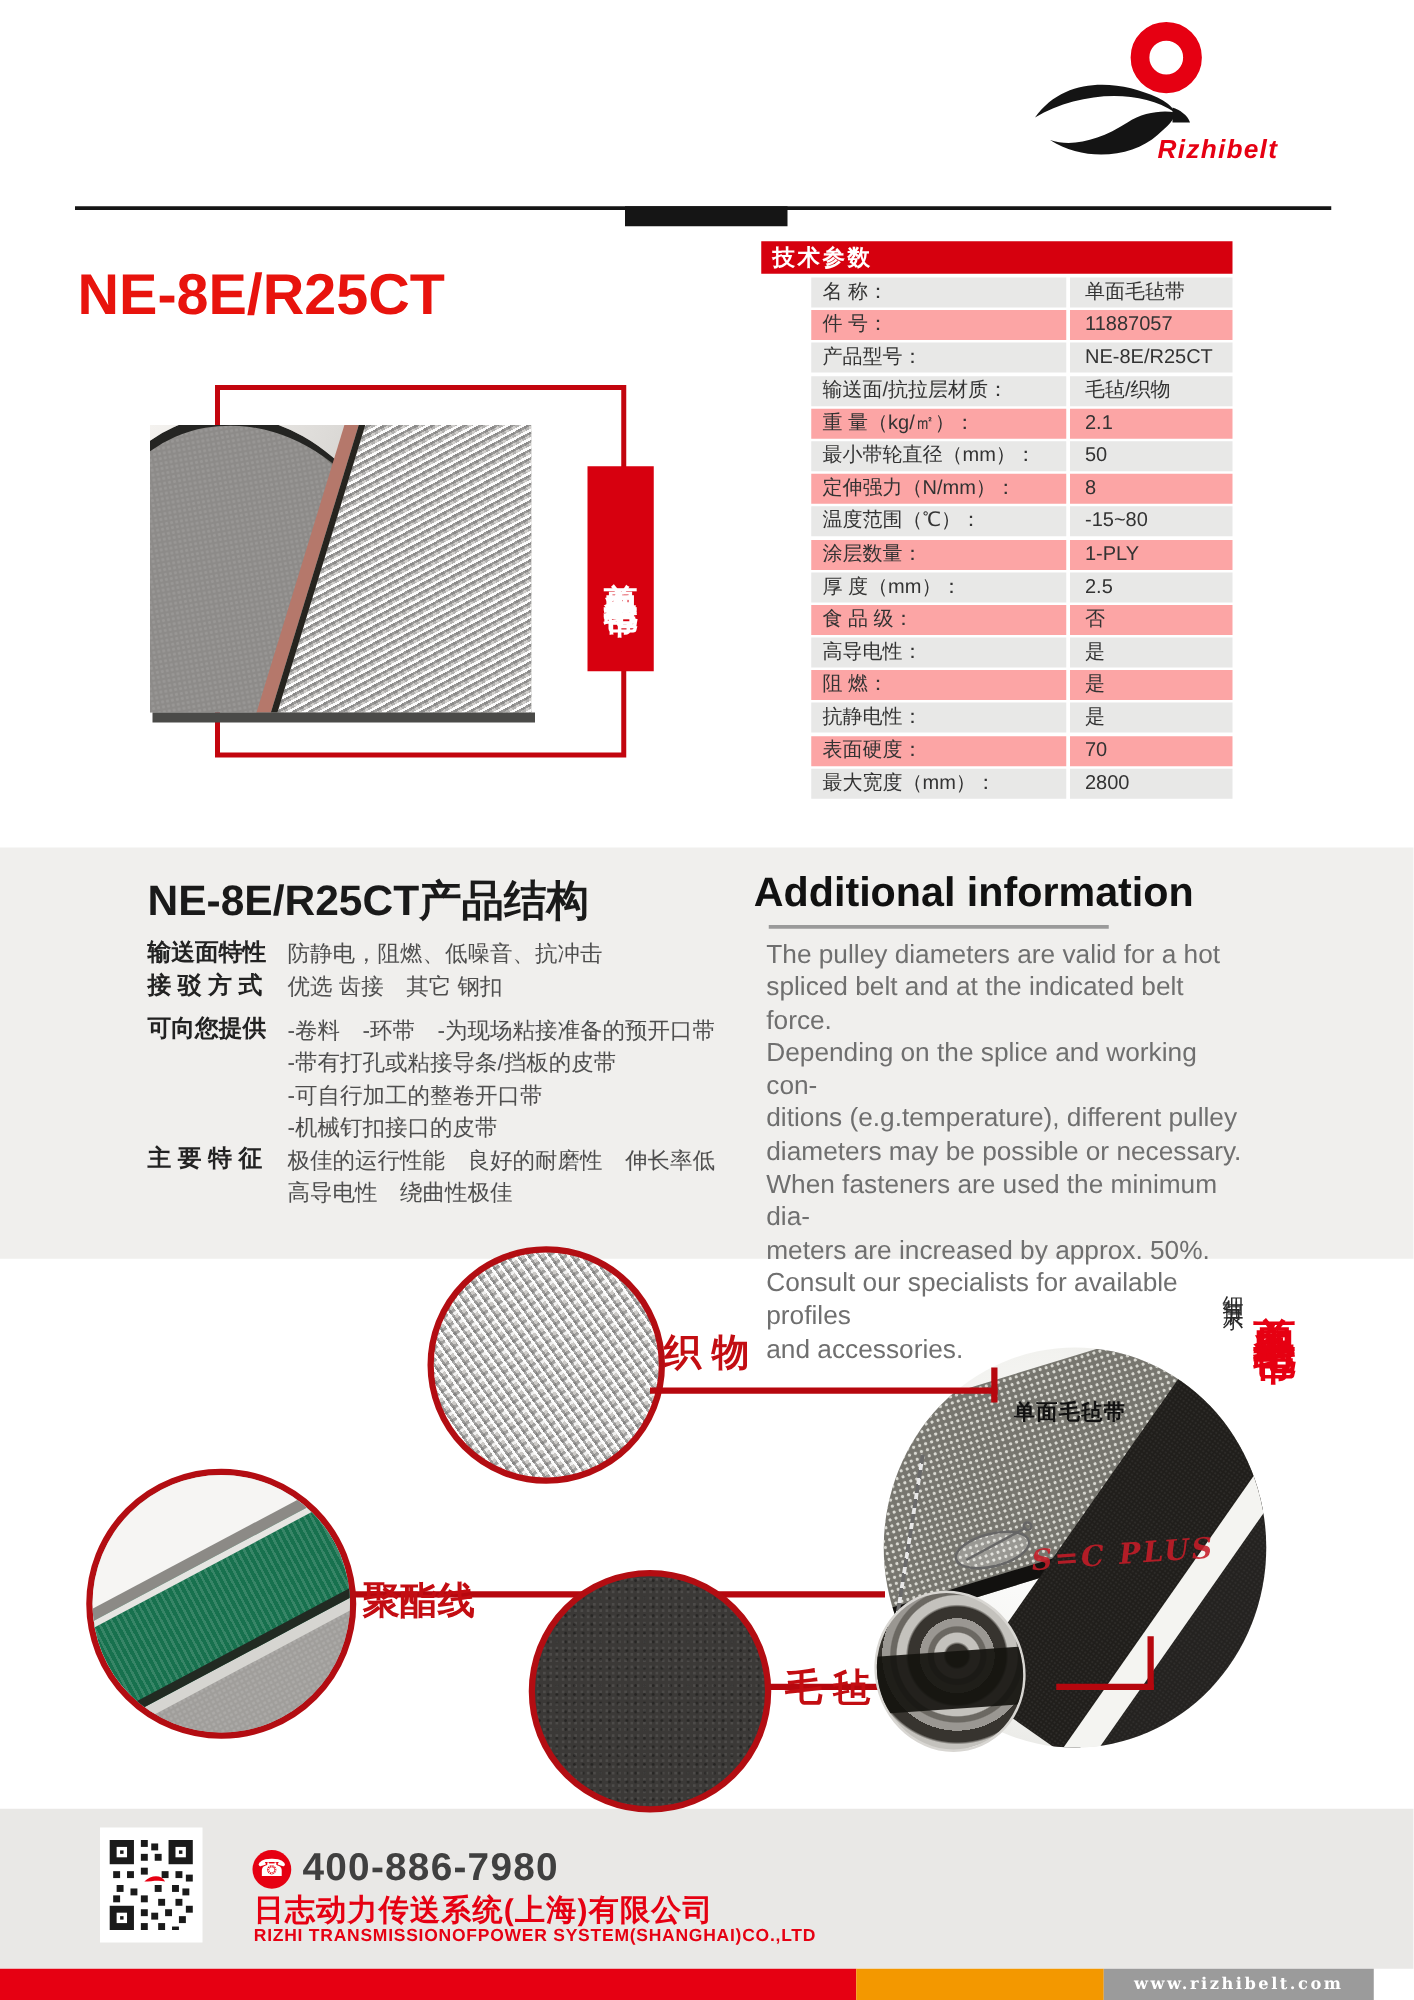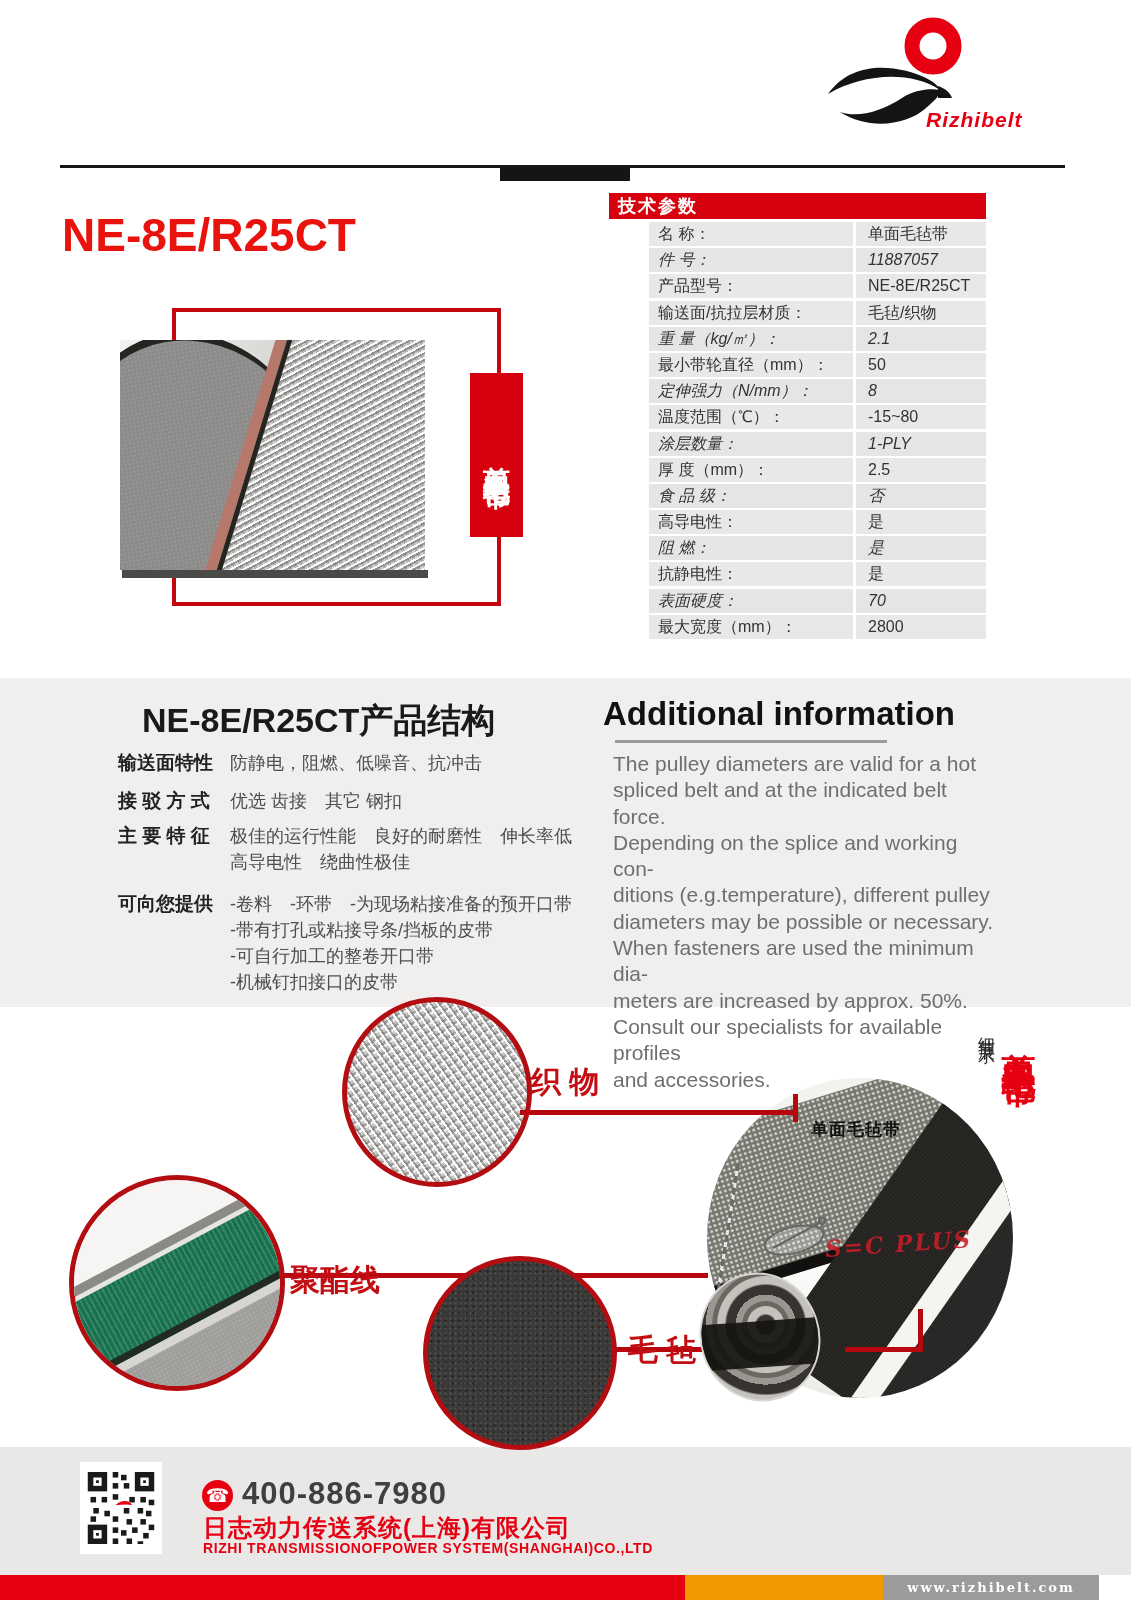--- a/index.html
+++ b/index.html
@@ -37,28 +37,28 @@
 
   
   .spec-table{left:609px;top:193px;width:377px;}
   .spec-header{height:26px;line-height:26px;background:#d6000e;color:#ffffff;
      font-size:18px;font-weight:bold;padding-left:9px;letter-spacing:2px;margin-bottom:3px;}
   .spec-row{display:flex;height:24px;margin-bottom:2.2px;font-size:16px;color:#333333;padding-left:40px;}
   .spec-row .sc{line-height:24px;}
   .spec-row .l{width:195px;padding-left:9px;margin-right:3px;}
   .spec-row .v{flex:1;padding-left:12px;}
   .spec-row.odd .sc{background:#e8e8e7;}
-  .spec-row.even .sc{background:#e5e5e5;font-style:italic;}
+  .spec-row.even .sc{background:#fca5a5;}
 
   
   .mid-band{left:0;top:678px;width:1131px;height:329px;background:#f0efed;}
-  .structure-title{left:118px;top:698px;font-size:34px;font-weight:800;color:#1a1a1a;margin-left:24px;}
+  .structure-title{left:118px;top:698px;font-size:34px;font-weight:800;color:#1a1a1a;}
   .structure-rows{left:118px;top:750px;width:478px;}
   .st-row{display:flex;}
-  .st-row0{margin-bottom:12px;}
+  .st-row0{}
   .st-row1{margin-bottom:9px;}
   .st-row2{margin-bottom:16px;}
   .st-label{width:112px;font-size:19px;font-weight:bold;color:#222222;line-height:26px;flex:none;}
   .st-value{font-size:18px;color:#4e4e4e;line-height:26px;white-space:pre-line;}
   .additional-title{left:603px;top:695px;font-size:33px;font-weight:800;color:#111111;}
   .additional-underline{left:615px;top:740px;width:272px;height:3px;background:#9a9a9a;}
   .additional-body{left:613px;top:751px;width:385px;font-size:21px;color:#6f6f6f;
      line-height:26.3px;white-space:pre-line;}
 
   
@@ -238,31 +238,31 @@
   <div class="abs structure-title">NE-8E/R25CT产品结构</div>
   <div class="abs structure-rows">
       <div class="st-row st-row0">
         <div class="st-label">输送面特性</div>
         <div class="st-value">防静电，阻燃、低噪音、抗冲击</div>
       </div>
       <div class="st-row st-row1">
         <div class="st-label">接 驳 方 式</div>
         <div class="st-value">优选 齿接　其它 钢扣</div>
       </div>
-      <div class="st-row st-row2">
-        <div class="st-label">主 要 特 征</div>
-        <div class="st-value">极佳的运行性能　良好的耐磨性　伸长率低
-高导电性　绕曲性极佳</div>
-      </div>
       <div class="st-row st-row3">
         <div class="st-label">可向您提供</div>
         <div class="st-value">-卷料　-环带　-为现场粘接准备的预开口带
 -带有打孔或粘接导条/挡板的皮带
 -可自行加工的整卷开口带
 -机械钉扣接口的皮带</div>
+      </div>
+      <div class="st-row st-row2">
+        <div class="st-label">主 要 特 征</div>
+        <div class="st-value">极佳的运行性能　良好的耐磨性　伸长率低
+高导电性　绕曲性极佳</div>
       </div>
     </div>
 
   <div class="abs additional-title">Additional information</div>
   <div class="abs additional-underline"></div>
   <div class="abs additional-body">The pulley diameters are valid for a hot
 spliced belt and at the indicated belt force.
 Depending on the splice and working con-
 ditions (e.g.temperature), different pulley
 diameters may be possible or necessary.

